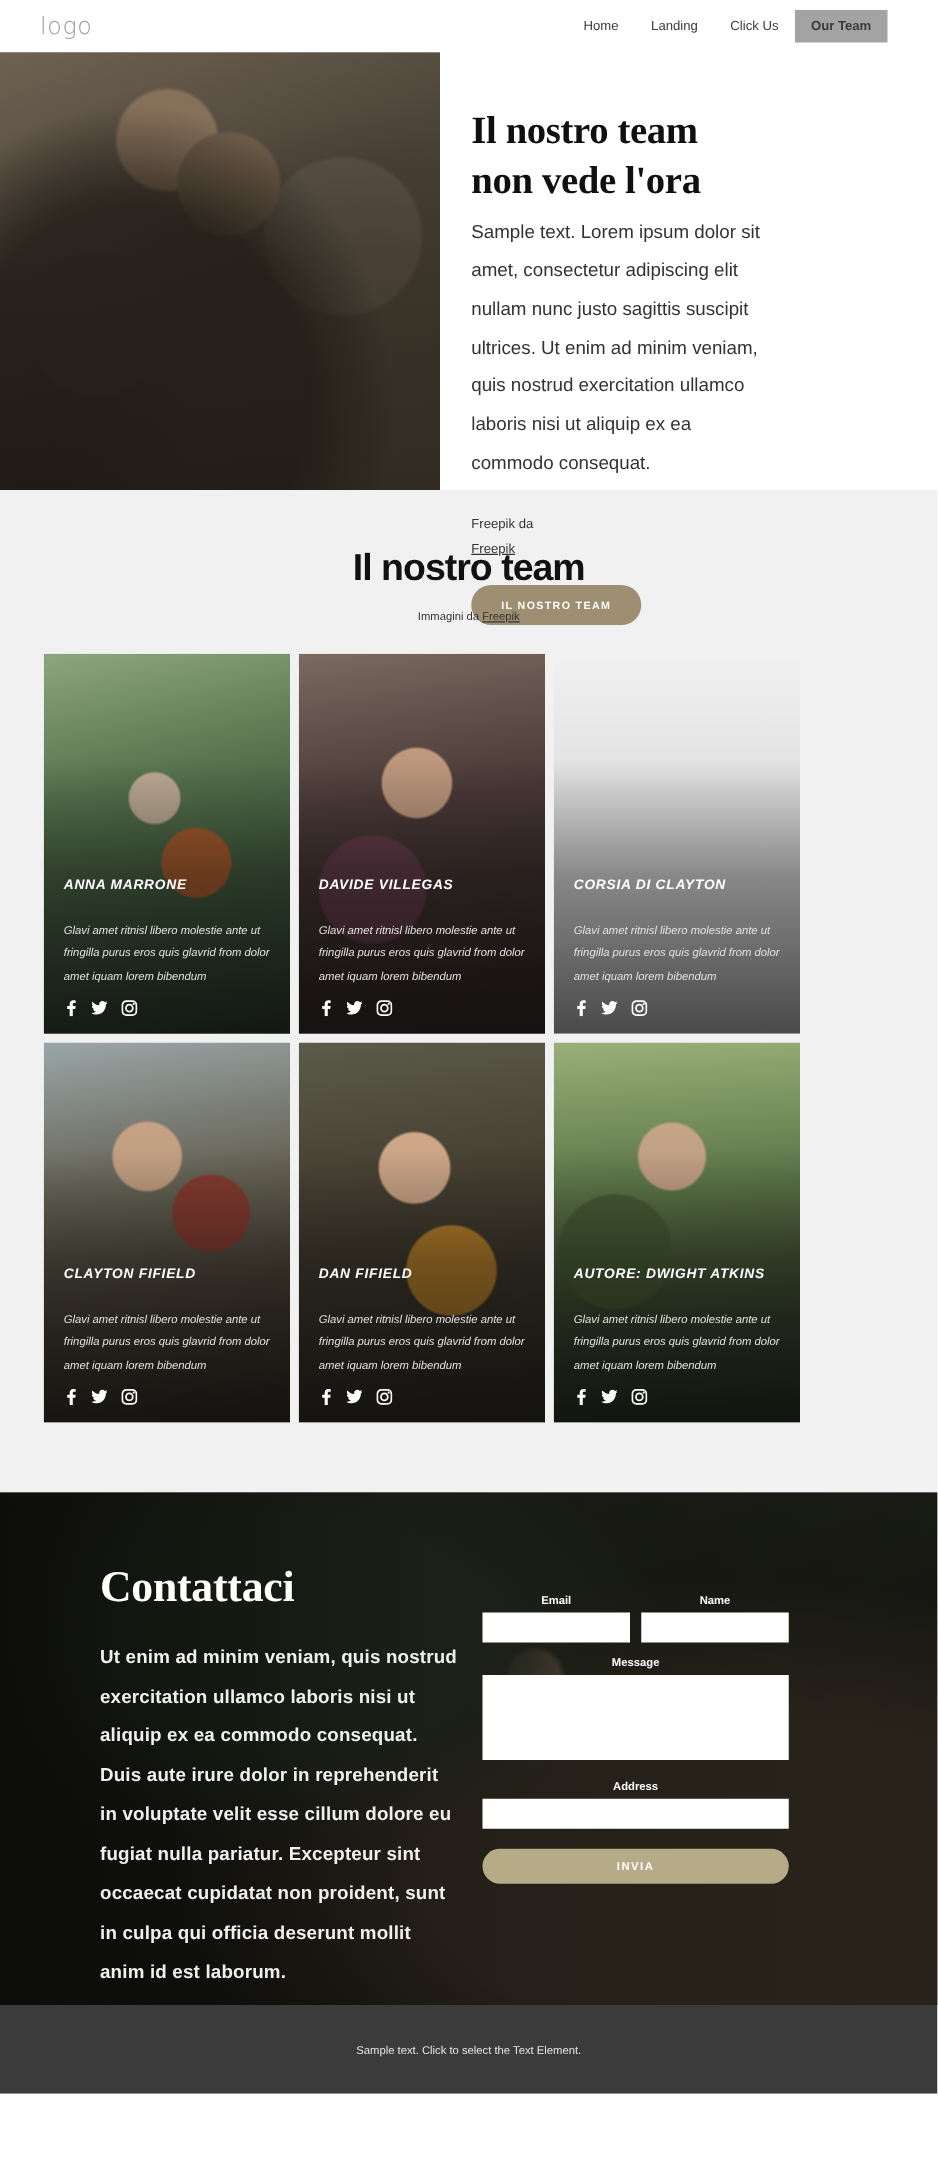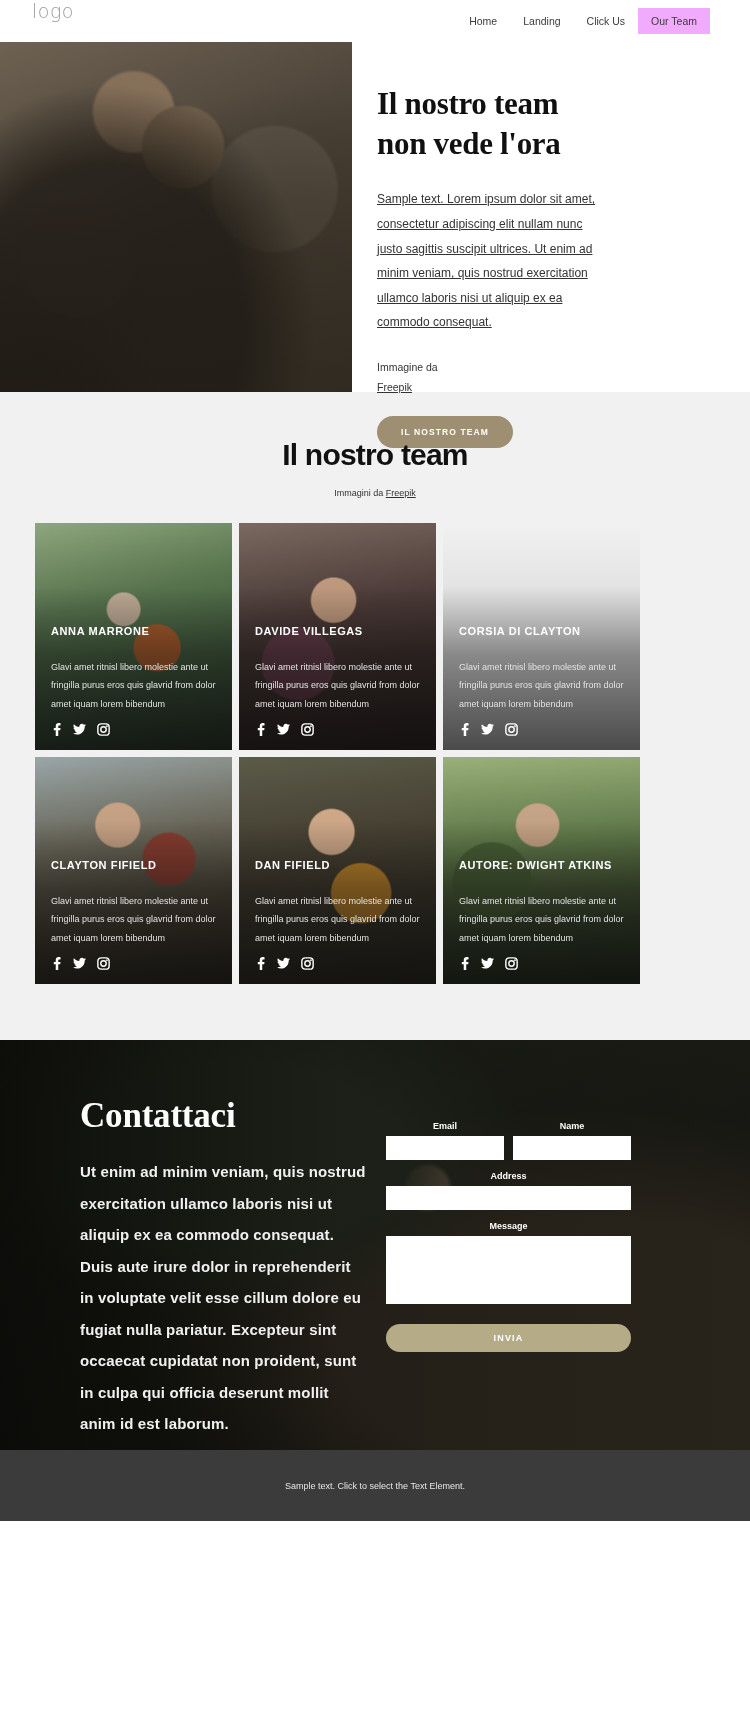--- a/index.html
+++ b/index.html
@@ -9,20 +9,21 @@
     background:#ffffff;
     width:750px;
     overflow-x:hidden;
   }
 
   
   .site-header {
     height:42px;
     background:#fff;
     display:flex;
+    align-items:center;
     padding:0 40px 0 32px;
     position:relative;
   }
   .logo {
     font-family:"DejaVu Sans", sans-serif;
     font-size:19px;
     color:#9b9b9b;
     letter-spacing:.5px;
     font-weight:300;
   }
@@ -33,21 +34,22 @@
     gap:0px;
   }
   .nav-item {
     font-size:10.5px;
     color:#3b3b3b;
     padding:7px 13px;
     cursor:pointer;
     white-space:nowrap;
   }
   .nav-item.active {
-    background:#f0abfc;
+    background:#a3a3a3;
+    font-weight:bold;
   }
 
   
   .hero {
     display:flex;
     background:#fff;
     height:350px;
   }
   .hero-img {
     width:352px;
@@ -80,26 +82,25 @@
   }
   .hero-title {
     font-family:"Liberation Serif", serif;
     font-size:31px;
     font-weight:700;
     line-height:1.28;
     color:#101010;
     letter-spacing:-0.3px;
   }
   .hero-para {
-    margin-top:24px;
-    font-size:12px;
+    margin-top:8px;
+    font-size:15px;
     line-height:2.05;
     color:#333;
     max-width:232px;
-    text-decoration:underline;
   }
   .hero-credit {
     margin-top:22px;
     font-size:10.5px;
     line-height:1.95;
     color:#333;
   }
   .hero-credit a {
     color:#333;
     text-decoration:underline;
@@ -142,24 +143,25 @@
 
   .grid {
     display:flex;
     flex-wrap:wrap;
     gap:7px;
     padding:0 35px;
     margin-top:25px;
   }
   .card {
     width:197px;
-    height:227px;
+    height:304px;
     position:relative;
     overflow:hidden;
     cursor:pointer;
+    font-style:italic;
   }
   .card .bg { position:absolute; inset:0; }
   .card .scrim {
     position:absolute; inset:0;
     background:linear-gradient(to top, rgba(10,10,10,.72) 0%, rgba(10,10,10,.45) 42%, rgba(10,10,10,.06) 72%, rgba(10,10,10,0) 100%);
   }
   .card-body {
     position:absolute;
     left:16px; right:10px; bottom:14px;
     z-index:2;
@@ -358,21 +360,21 @@
     <div class="ph"></div>
     <div class="ph2"></div>
   </div>
   <div class="hero-text">
     <h1 class="hero-title">
       <span>Il nostro team</span><br>
       <span>non vede l'ora</span>
     </h1>
     <p class="hero-para">Sample text. Lorem ipsum dolor sit amet, consectetur adipiscing elit nullam nunc justo sagittis suscipit ultrices. Ut enim ad minim veniam, quis nostrud exercitation ullamco laboris nisi ut aliquip ex ea commodo consequat.</p>
     <div class="hero-credit">
-      <span>Immagine da</span><br>
+      <span>Freepik da</span><br>
       <a>Freepik</a>
     </div>
     <button class="btn-pill">IL NOSTRO TEAM</button>
   </div>
 </section>
 
 <section class="team">
   <h2 class="team-title">Il nostro team</h2>
   <div class="team-sub">
     <span>Immagini da </span><a>Freepik</a>
@@ -569,26 +571,26 @@
         <div class="fgroup half">
           <label class="flabel">Email</label>
           <input class="finput" type="text" value="" style="">
         </div>
         <div class="fgroup half">
           <label class="flabel">Name</label>
           <input class="finput" type="text" value="" style="">
         </div>
       </div>
       <div class="fgroup">
+        <label class="flabel">Message</label>
+        <textarea class="ftext" style=""></textarea>
+      </div>
+      <div class="fgroup">
         <label class="flabel">Address</label>
         <input class="finput" type="text" value="" style="">
-      </div>
-      <div class="fgroup">
-        <label class="flabel">Message</label>
-        <textarea class="ftext" style=""></textarea>
       </div>
       <button class="btn-submit" type="submit">INVIA</button>
     </form>
   </div>
 </section>
 
 <footer class="footer">
   <div class="footer-text">Sample text. Click to select the Text Element.</div>
 </footer>
 

